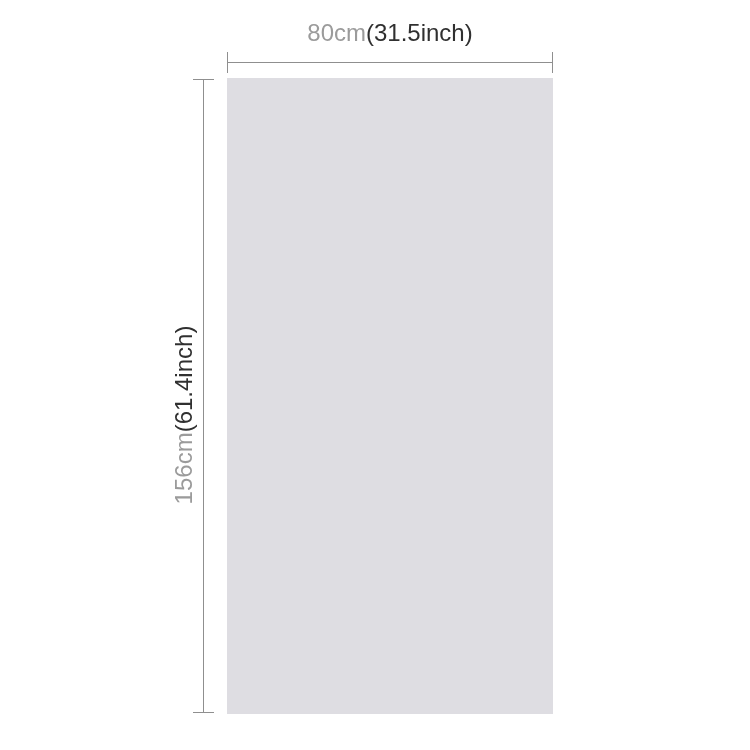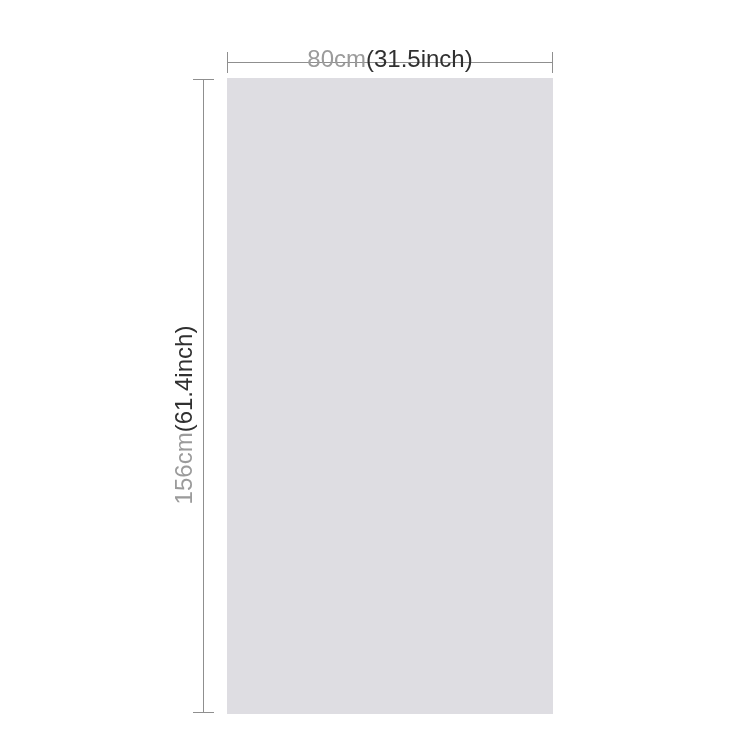--- a/index.html
+++ b/index.html
@@ -68,21 +68,20 @@
     letter-spacing: 0;
   }
   .dim-label .metric   { color: var(--metric-text, #9b9b9b); }
   .dim-label .imperial { color: var(--imperial-text, #303030); }
   .label-h {
     position: absolute;
     left: 227px;
     top: 21px;
     width: 326px;
     text-align: center;
-    margin-top: 26px;
   }
   .label-v {
     position: absolute;
     left: 184px;
     top: 415px;
     transform: translate(-50%, -50%) rotate(-90deg);
     transform-origin: center center;
   }
 </style>
 </head>

